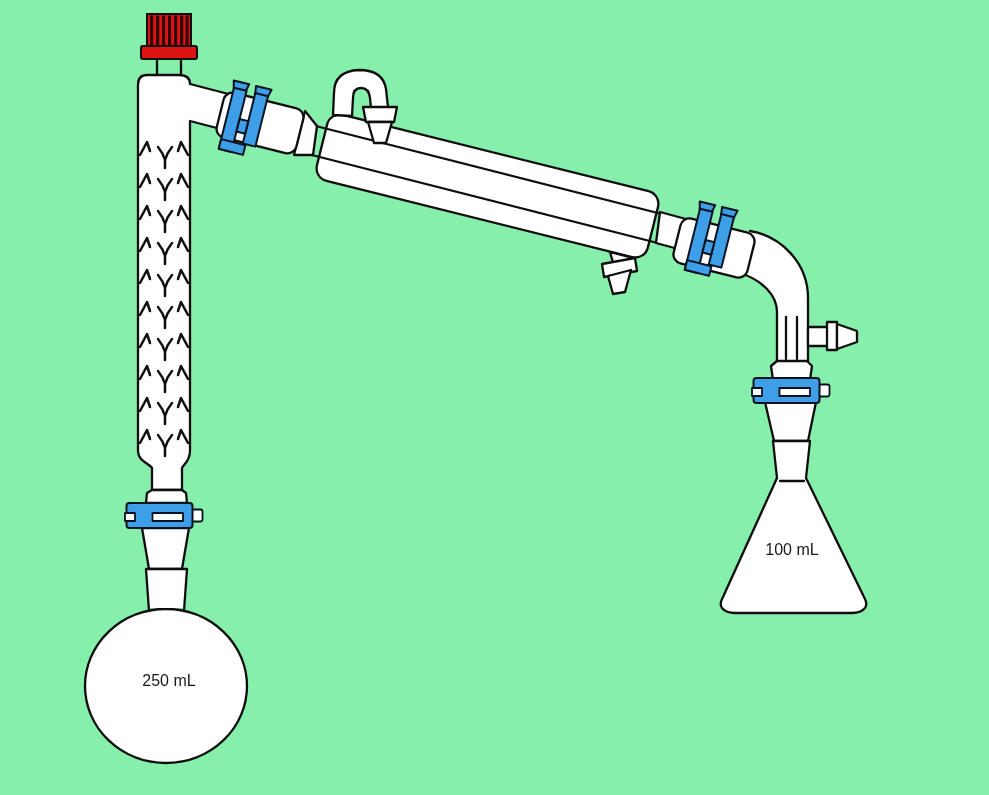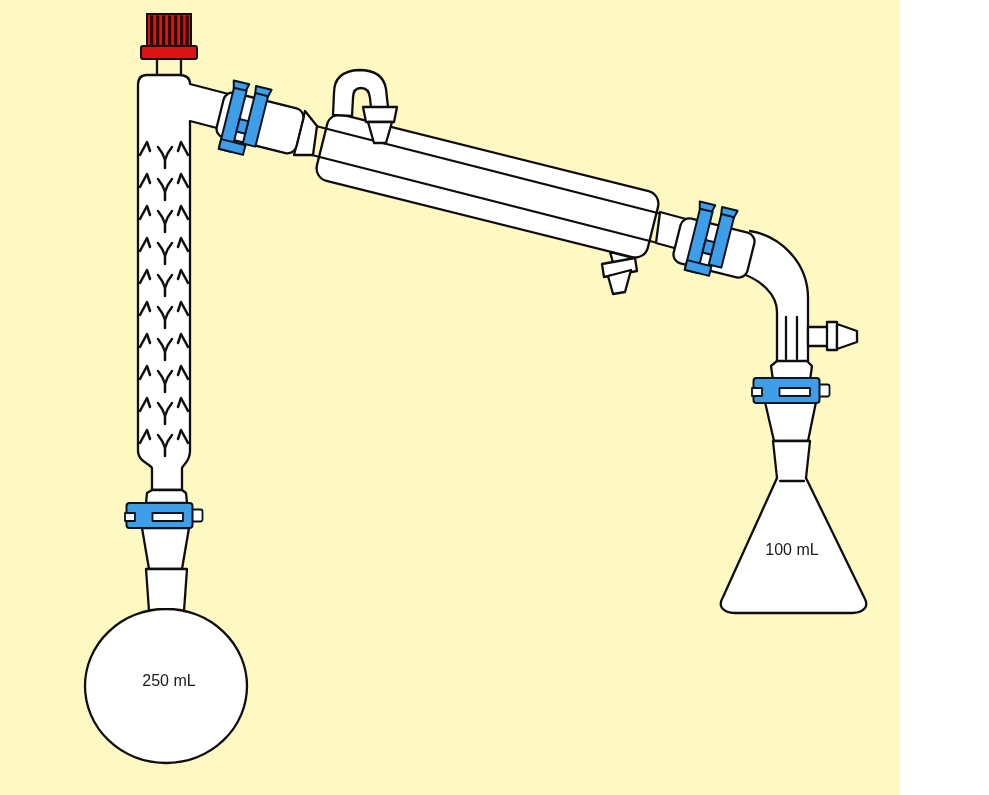--- a/index.html
+++ b/index.html
@@ -1,16 +1,16 @@
 <!DOCTYPE html>
 <html><head>
 <meta charset="utf-8">
 <style>
   html,body{margin:0;padding:0;background:#ffffff;}
-  .stage{position:relative;width:900px;height:795px;background:#fef9c3;overflow:hidden;
+  .stage{position:relative;width:989px;height:795px;background:#86efac;overflow:hidden;
          font-family:"Liberation Sans", sans-serif;}
   svg{position:absolute;left:0;top:0;}
   .glass{fill:#ffffff;stroke:#0e0e0e;stroke-width:2.3;stroke-linejoin:round;stroke-linecap:round;}
   .gline{fill:none;stroke:#0e0e0e;stroke-width:2.3;stroke-linejoin:round;stroke-linecap:round;}
   .gfill{fill:#ffffff;stroke:none;}
   .spike{fill:none;stroke:#0e0e0e;stroke-width:2.5;stroke-linecap:round;stroke-linejoin:round;}
   .clip{fill:#3f9ee8;stroke:#07131f;stroke-width:2;stroke-linejoin:round;}
   .clipwhite{fill:#ffffff;stroke:#07131f;stroke-width:1.8;stroke-linejoin:round;}
   .capred{fill:#dd1414;stroke:#0e0e0e;stroke-width:2;}
   .capstripe{fill:#320404;stroke:none;}

